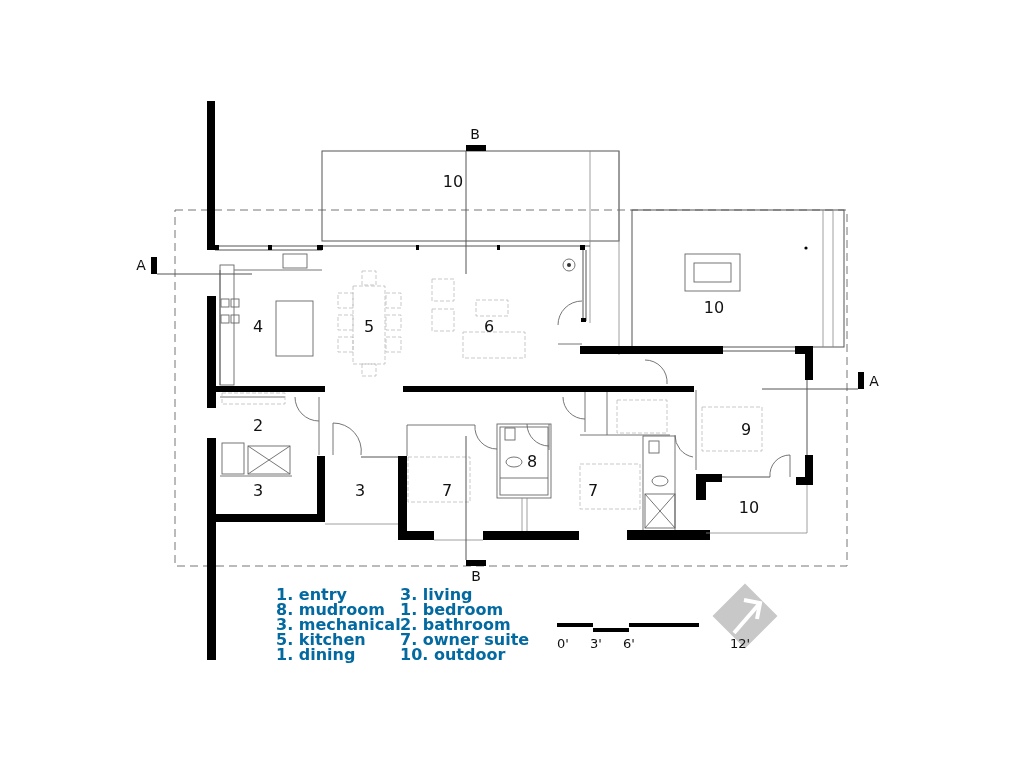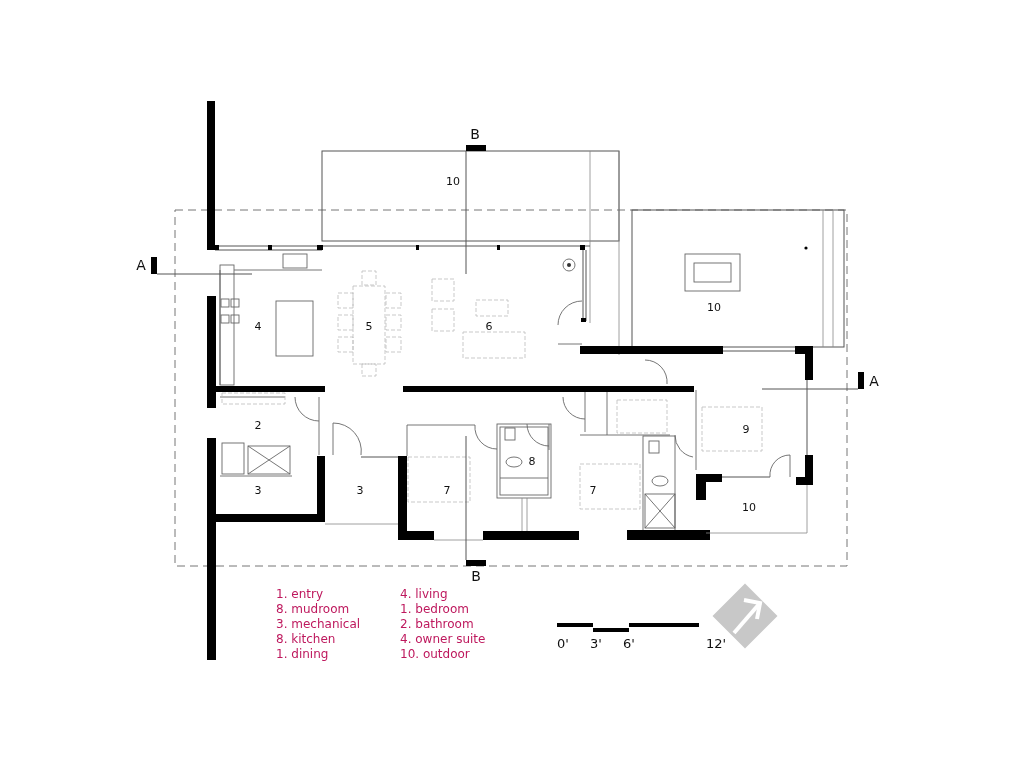--- a/index.html
+++ b/index.html
@@ -4,23 +4,23 @@
 <style>
   html,body{margin:0;padding:0;background:#ffffff;}
   body{width:1024px;height:768px;position:relative;overflow:hidden;font-family:"DejaVu Sans","Liberation Sans",sans-serif;color:#111;}
   #plan{position:absolute;left:0;top:0;width:1024px;height:768px;}
   .wall{fill:#000;}
   .thin{stroke:#555;stroke-width:1;fill:none;}
   .fine{stroke:#888;stroke-width:0.8;fill:none;}
   .dash{stroke:#777;stroke-width:1;fill:none;stroke-dasharray:8 5;}
   .furn{stroke:#bbb;stroke-width:0.8;fill:none;stroke-dasharray:4 2;}
   .fix{stroke:#666;stroke-width:0.9;fill:none;}
-  .lbl{position:absolute;font-size:11px;color:#111;transform:translate(-50%,-50%);white-space:nowrap;}
+  .lbl{position:absolute;font-size:16px;color:#111;transform:translate(-50%,-50%);white-space:nowrap;}
   .sec{position:absolute;font-size:14px;color:#111;transform:translate(-50%,-50%);}
-  .legend{position:absolute;font-size:12px;line-height:15px;color:#be185d;}
+  .legend{position:absolute;font-size:16px;line-height:15px;color:#0369a1;font-weight:bold;}
   .legend div{white-space:nowrap;}
   .scale-lbl{position:absolute;font-size:13px;color:#111;transform:translateX(-50%);}
 </style>
 </head>
 <body>
 
 <svg id="plan" viewBox="0 0 1024 768" xmlns="http://www.w3.org/2000/svg">
 
   <rect class="dash" x="175" y="210" width="672" height="356"></rect>
 
@@ -191,27 +191,27 @@
 
 <div class="sec" style="left:141px;top:265px">A</div>
 <div class="sec" style="left:874px;top:381px">A</div>
 <div class="sec" style="left:475px;top:134px">B</div>
 <div class="sec" style="left:476px;top:576px">B</div>
 
 <div class="legend" style="left:276px;top:587px">
   <div>1. entry</div>
   <div>8. mudroom</div>
   <div>3. mechanical</div>
-  <div>8. kitchen</div>
+  <div>5. kitchen</div>
   <div>1. dining</div>
 </div>
 <div class="legend" style="left:400px;top:587px">
-  <div>4. living</div>
+  <div>3. living</div>
   <div>1. bedroom</div>
   <div>2. bathroom</div>
-  <div>4. owner suite</div>
+  <div>7. owner suite</div>
   <div>10. outdoor</div>
 </div>
 
 <div class="scale-lbl" style="left:563px;top:636px">0'</div>
 <div class="scale-lbl" style="left:596px;top:636px">3'</div>
 <div class="scale-lbl" style="left:629px;top:636px">6'</div>
-<div class="scale-lbl" style="left:716px;top:636px">12'</div>
+<div class="scale-lbl" style="left:740px;top:636px">12'</div>
 
 </body></html>

